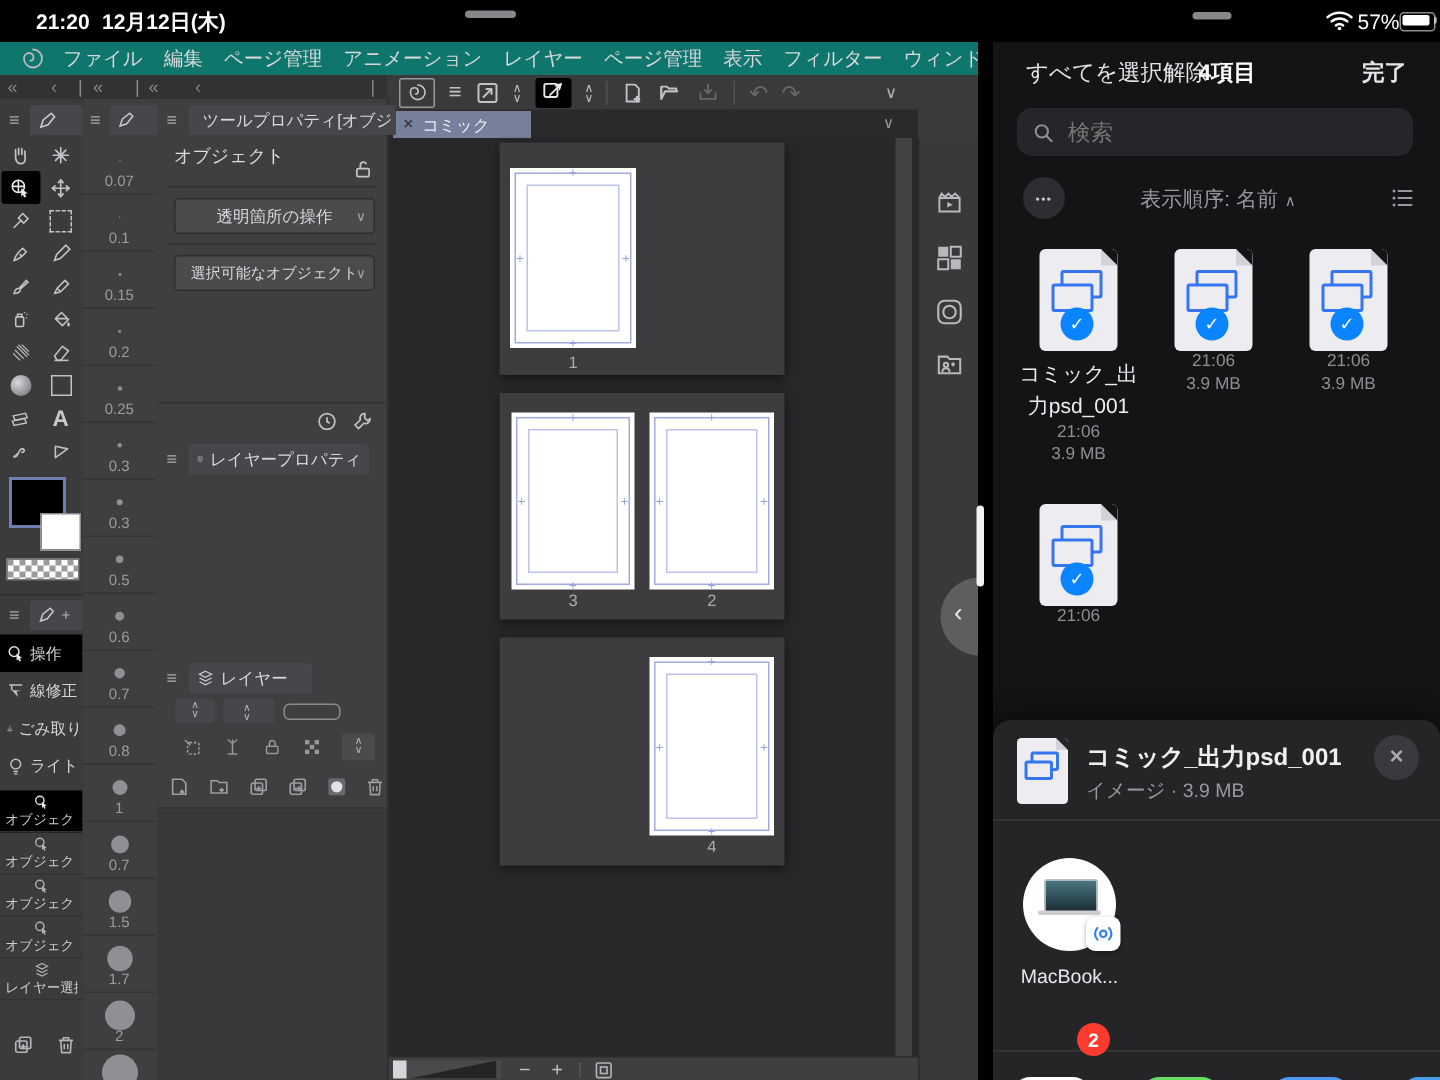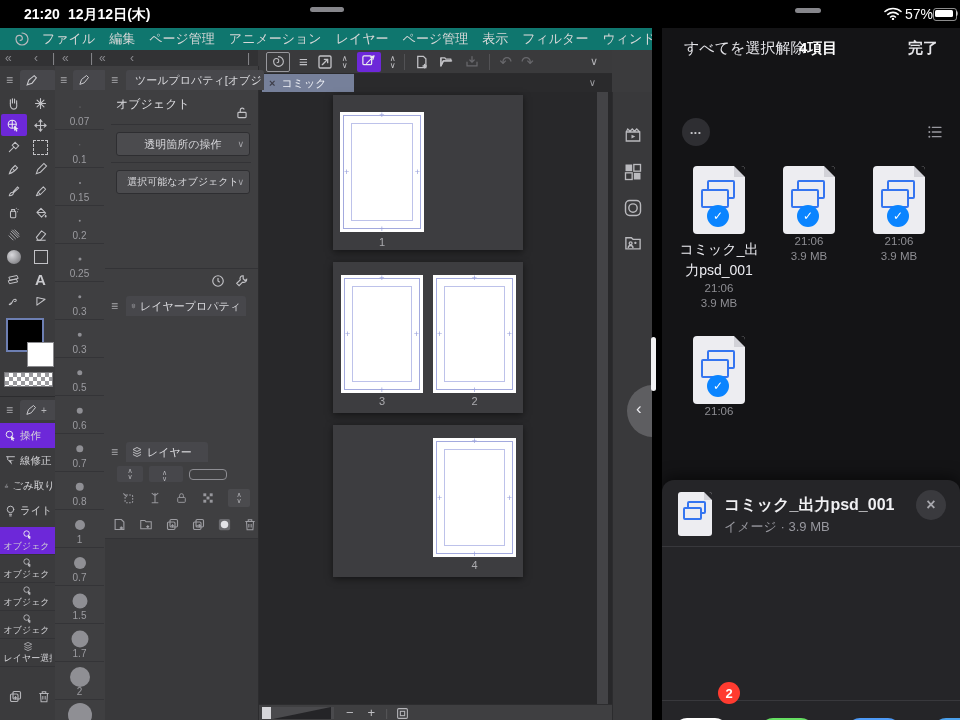--- a/index.html
+++ b/index.html
@@ -13,21 +13,21 @@
   
   #csp{position:absolute;left:0;top:28px;width:652px;height:692px;background:#3b3b3d;overflow:hidden;}
   .menuitem{color:#d8d8d8;font-size:13px;white-space:nowrap;cursor:default;}
   .glyph{color:#8a8a8f;font-size:12px;line-height:16px;}
   .cmdicon{display:flex;align-items:center;justify-content:center;height:22px;color:#c2c2c6;}
   .paneltab{background:#47474b;border-radius:3px 3px 0 0;display:flex;align-items:center;gap:4px;
             padding:0 5px;height:20px;overflow:hidden;white-space:nowrap;}
   .paneltitle{color:#d9d9dd;font-size:11px;white-space:nowrap;}
   .ham{color:#a9a9ad;font-size:12px;line-height:20px;}
   .toolcell{width:26px;height:22px;display:flex;align-items:center;justify-content:center;border-radius:2px;}
-  .sel{background:#6d28d9;}
+  .sel{background:#000000;}
   .bcell{position:relative;height:37px;border-bottom:1px solid #343437;}
   .bdot{position:absolute;left:50%;top:40%;transform:translate(-50%,-50%);border-radius:50%;background:#8f8f94;}
   .blabel{position:absolute;bottom:2px;width:100%;text-align:center;color:#9c9ca1;font-size:10px;}
   .grp{display:flex;align-items:center;gap:3px;height:25px;padding-left:4px;color:#d5d5d8;font-size:10.5px;
        white-space:nowrap;overflow:hidden;}
   .tile{height:27px;display:flex;flex-direction:column;align-items:center;justify-content:center;
         color:#cfcfd3;font-size:9px;overflow:hidden;border-bottom:1px solid #333336;}
   .tile span{max-width:48px;white-space:nowrap;overflow:hidden;}
   .dd{position:absolute;width:132px;height:22px;background:#4b4b4e;border:1px solid #2e2e31;border-radius:3px;
       display:flex;align-items:center;justify-content:center;color:#d8d8dc;font-size:11px;}
@@ -639,23 +639,34 @@
   <div class="abs" style="left:652px;top:28px;width:10px;height:692px;background:#000">
     <div class="abs" style="left:-1px;top:309px;width:5px;height:54px;background:#f2f2f4;border-radius:3px"></div>
   </div>
 
   <div id="files">
 
     <span class="abs" style="left:22px;top:11px;color:#e4e4e8;font-size:15px">すべてを選択解除</span>
     <span class="abs" style="left:137px;top:11px;color:#fff;font-size:15px;font-weight:700">4項目</span>
     <span class="abs" style="right:22px;top:11px;color:#e4e4e8;font-size:15px;font-weight:600">完了</span>
 
+    <div class="abs" style="left:16px;top:44px;width:264px;height:32px;background:#26262a;border-radius:10px;display:flex;align-items:center;padding-left:10px;box-sizing:border-box;gap:7px">
+      <svg class="ic" width="15" height="15" viewBox="0 0 24 24" fill="none" stroke="#8e8e93" stroke-width="2.2" stroke-linecap="round">
+          <circle cx="10.5" cy="10.5" r="6.5"></circle>
+          <path d="M15.5 15.5L21 21"></path>
+        </svg>
+      <input style="background: transparent; border: none; outline: none; color: rgb(255, 255, 255); font-size: 15px; width: 200px; font-family: inherit;" placeholder="検索">
+    </div>
 
     <div class="abs" style="left:20px;top:90px;width:28px;height:28px;border-radius:50%;background:#2e2e32;display:flex;align-items:center;justify-content:center">
       <span style="color:#c8c8cc;font-size:8px;letter-spacing:1px">•••</span>
+    </div>
+    <div class="abs" style="left:60px;top:96px;width:180px;text-align:center">
+      <span style="color:#98989f;font-size:14px">表示順序: 名前</span>
+      <span style="color:#98989f;font-size:10px">∧</span>
     </div>
     <svg class="ic abs" style="left:264px;top:96px" width="18" height="16" viewBox="0 0 24 24" fill="none" stroke="#98989f" stroke-width="2" stroke-linecap="round">
         <path d="M8 5h13M8 12h13M8 19h13"></path>
         <path d="M3.5 5h.01M3.5 12h.01M3.5 19h.01" stroke-width="3"></path>
       </svg>
 
     <div class="fitem" style="left:12px;top:138px">
       <div class="doc">
         <div class="prect" style="left:14px;top:14px"></div>
         <div class="prect" style="left:8px;top:23px"></div>
@@ -709,20 +720,33 @@
         <div class="fold-flap" style="border-bottom-width:8px;border-right-width:8px"></div>
         <div class="fold-cut" style="border-top:8px solid #252528;border-left:8px solid transparent"></div>
       </div>
       <span class="abs" style="left:62px;top:15px;color:#f0f0f3;font-size:16px;font-weight:600">コミック_出力psd_001</span>
       <span class="abs" style="left:62px;top:38px;color:#98989f;font-size:13px">イメージ · 3.9 MB</span>
       <div class="abs" style="left:254px;top:10px;width:30px;height:30px;border-radius:50%;background:#3a3a3e;display:flex;align-items:center;justify-content:center">
         <span style="color:#a8a8ae;font-size:16px;font-weight:700">×</span>
       </div>
       <div class="abs" style="left:0;top:66px;width:298px;height:1px;background:#38383c"></div>
 
+      <div class="abs" style="left:9px;top:92px;width:84px;text-align:center">
+        <div style="position:relative;width:62px;height:62px;margin:0 auto;border-radius:50%;background:#fff">
+          <div style="position:absolute;left:14px;top:14px;width:34px;height:21px;border-radius:2px;background:linear-gradient(180deg,#49787e,#1b2a33);border:1px solid #bcbcc2"></div>
+          <div style="position:absolute;left:10px;top:35px;width:42px;height:3px;border-radius:1.5px;background:#cdcdd3"></div>
+          <div style="position:absolute;left:42px;top:39px;width:23px;height:23px;border-radius:6px;background:#fff;box-shadow:0 1px 3px rgba(0,0,0,.35);display:flex;align-items:center;justify-content:center">
+            <svg class="ic" width="17" height="17" viewBox="0 0 24 24" fill="none" stroke="#2f80f5" stroke-width="2">
+                <circle cx="12" cy="12" r="3"></circle>
+                <path d="M6.5 17.5a8 8 0 0 1 0-11M17.5 6.5a8 8 0 0 1 0 11" stroke-linecap="round"></path>
+              </svg>
+          </div>
+        </div>
+        <div style="margin-top:9px;color:#e8e8ec;font-size:13px">MacBook...</div>
+      </div>
       <div class="abs" style="left:0;top:220px;width:298px;height:1px;background:#38383c"></div>
     </div>
 
     <div class="appico" style="left:12px;background:#fff">
       <svg class="ic" width="54" height="54" viewBox="0 0 54 54" fill="none" stroke="#2f80f5" stroke-width="2.6">
         <circle cx="27" cy="30" r="4.5"></circle>
           <circle cx="27" cy="30" r="10.5"></circle>
           <circle cx="27" cy="30" r="16.5"></circle>
           <circle cx="27" cy="30" r="22.5"></circle>
       </svg>

